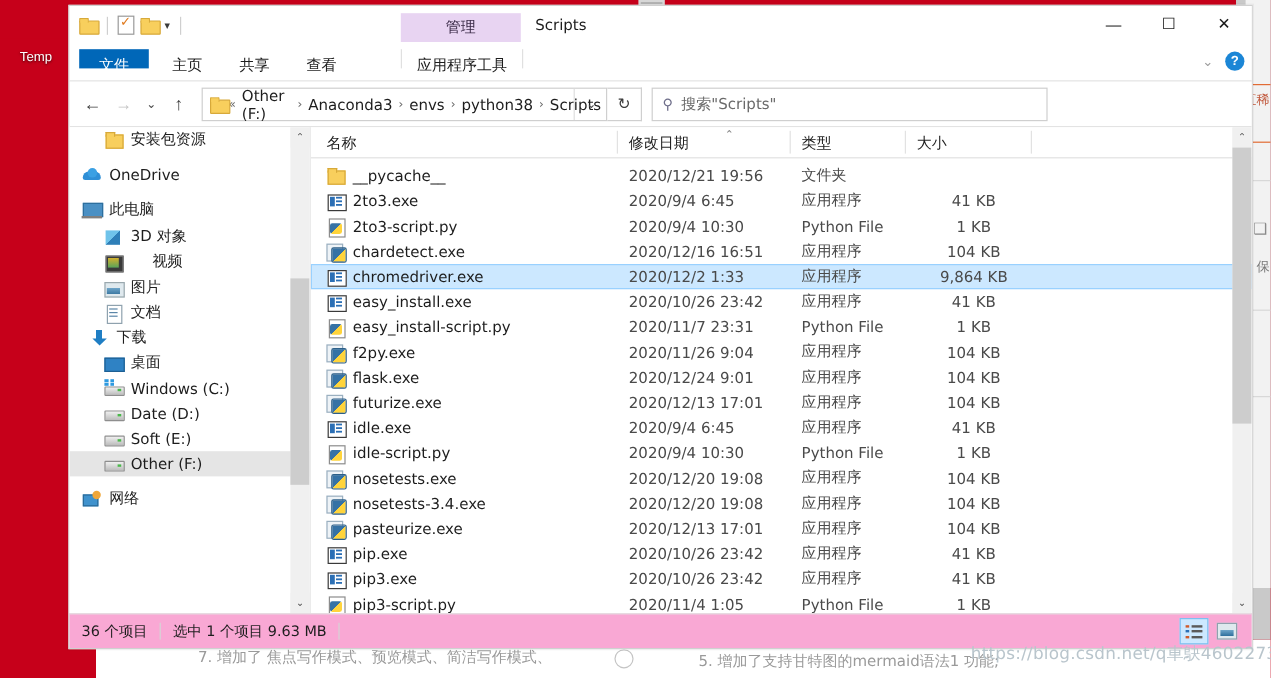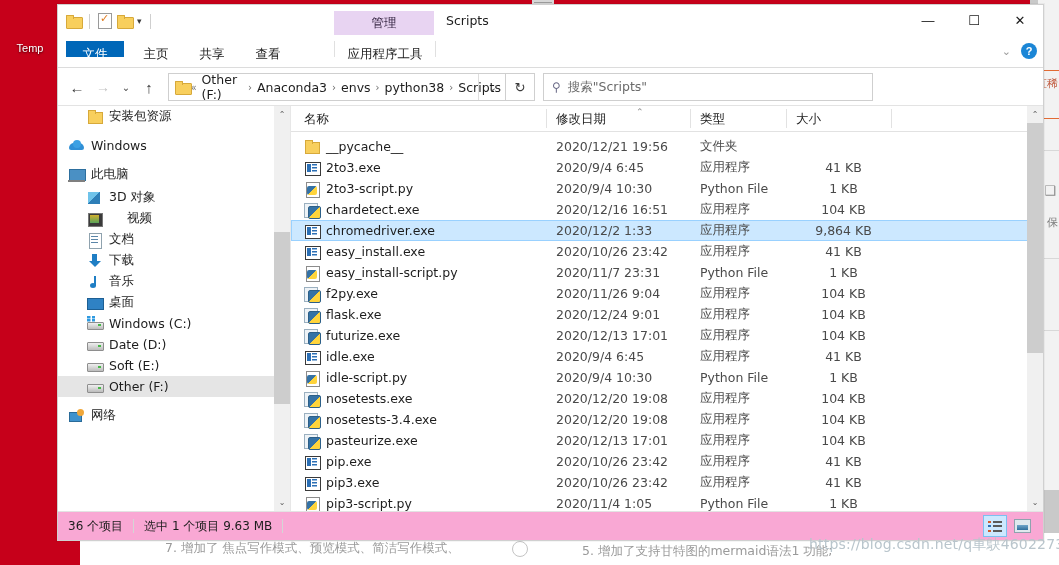--- a/index.html
+++ b/index.html
@@ -120,21 +120,21 @@
   #searchbox{
     margin-left:8px;width:320px;height:26px;border:1px solid #cfcfcf;background:#fff;
     display:flex;align-items:center;gap:7px;padding-left:8px;
   }
   #searchbox .mag{font-size:12px;color:#6e6e8a;transform:scaleX(-1);}
   #search-ph{font-size:12.5px;color:#6a6a6a;font-family:"DejaVu Sans","Liberation Sans",sans-serif;}
 
   
   #body{position:absolute;left:0;right:0;top:100px;bottom:29px;display:flex;background:#fff;
         border-top:1px solid #e3e3e3;}
-  #nav{width:232px;position:relative;overflow:hidden;background:#fff;}
+  #nav{width:200px;position:relative;overflow:hidden;background:#fff;}
   #navscroll{position:absolute;right:0;top:0;width:16px;height:100%;background:#f0f0f0;}
   .sb-arrow{width:16px;height:17px;display:flex;align-items:center;justify-content:center;
             font-size:8px;color:#5a5a5a;background:#f0f0f0;}
   #navthumb{position:absolute;left:0;width:16px;background:#cdcdcd;}
   .navitem{height:21px;display:flex;align-items:center;gap:6px;font-size:12.5px;color:#1d1d1d;
            font-family:"DejaVu Sans","Liberation Sans",sans-serif;white-space:nowrap;}
   .navitem.sel{background:#e5e5e5;}
   .ic{width:17px;height:16px;flex:0 0 17px;position:relative;}
   
   .ic.folder:before{content:"";position:absolute;left:2px;top:3px;width:13px;height:10px;
@@ -365,45 +365,45 @@
     <div id="body">
 
       <div id="nav">
         <div id="navitems">
             <div class="navitem" style="padding-left: 28px;">
               <span class="ic folder"></span>
               <span>安装包资源</span>
             </div>
             <div class="navitem" style="padding-left: 10px; margin-top: 8px;">
               <span class="ic cloud"></span>
-              <span>Windows</span>
+              <span>OneDrive</span>
             </div>
             <div class="navitem" style="padding-left: 10px; margin-top: 8px;">
               <span class="ic pc"></span>
               <span>此电脑</span>
             </div>
             <div class="navitem" style="padding-left: 28px; margin-top: 2px;">
               <span class="ic cube"></span>
               <span>3D 对象</span>
             </div>
             <div class="navitem" style="padding-left: 28px; gap: 24px;">
               <span class="ic video"></span>
               <span>视频</span>
             </div>
             <div class="navitem" style="padding-left: 28px;">
+              <span class="ic pic"></span>
+              <span>图片</span>
+            </div>
+            <div class="navitem" style="padding-left: 28px;">
               <span class="ic doc"></span>
               <span>文档</span>
             </div>
-            <div class="navitem" style="padding-left: 28px;">
+            <div class="navitem" style="padding-left: 16px;">
               <span class="ic dl"></span>
               <span>下载</span>
-            </div>
-            <div class="navitem" style="padding-left: 28px;">
-              <span class="ic music"></span>
-              <span>音乐</span>
             </div>
             <div class="navitem" style="padding-left: 28px;">
               <span class="ic desk"></span>
               <span>桌面</span>
             </div>
             <div class="navitem" style="padding-left: 28px;">
               <span class="ic drive win">
                 <span class="flag"></span>
               </span>
               <span>Windows (C:)</span>

